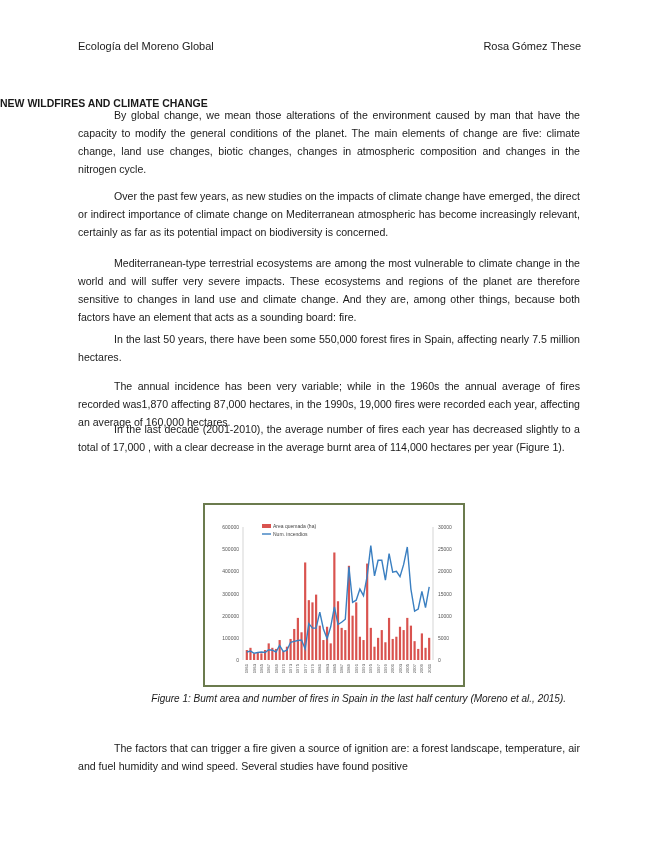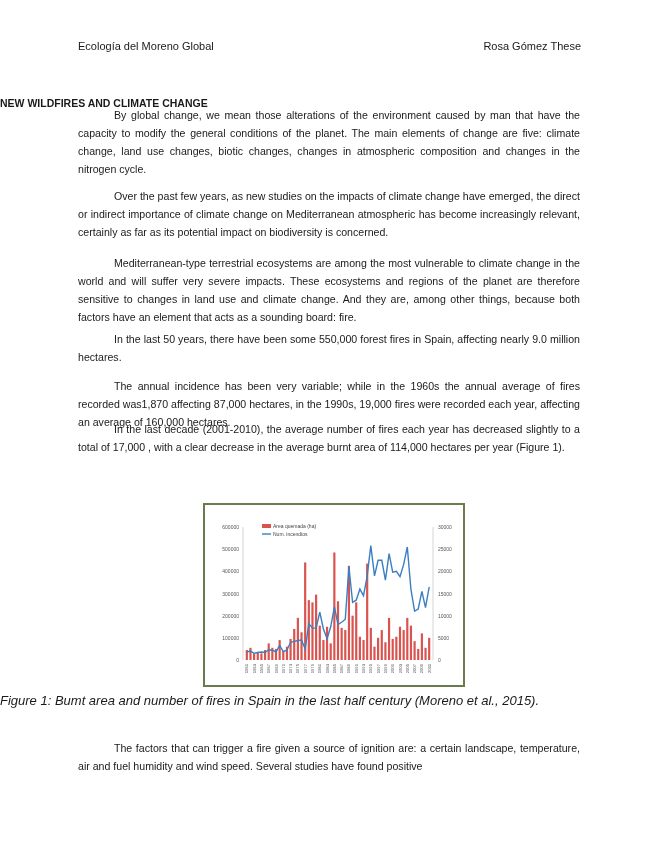--- a/index.html
+++ b/index.html
@@ -7,36 +7,36 @@
          font-family:"Liberation Sans", "DejaVu Sans", sans-serif; color:#1a1a1a; }
   .hdr { position:absolute; top:40px; font-size:11px; }
   .hdr.left { left:78px; }
   .hdr.right { right:74px; }
   .title { position:absolute; top:97px; left:0; width:655px; text-align:left;
            font-size:10.5px; font-weight:bold; }
   .para { position:absolute; left:78px; width:502px; font-size:10.6px; line-height:18px;
           text-align:justify; text-indent:36px; margin:0; }
   .figure { position:absolute; left:203px; top:503px; width:262px; height:184px;
             border:2px solid #6b7b4e; box-sizing:border-box; background:#fff; }
-  .caption { position:absolute; top:693px; left:0; width:566px; text-align:left;
-             font-size:13px; font-style:italic; }
+  .caption { position:absolute; top:693px; left:0; width:566px; text-align:right;
+             font-size:10px; font-style:italic; }
   svg text { font-family:"Liberation Sans", sans-serif; }
 </style>
 </head>
 <body>
 
 <div class="hdr left">Ecología del Moreno Global</div>
 <div class="hdr right">Rosa Gómez These</div>
 
 <div class="title">NEW WILDFIRES AND CLIMATE CHANGE</div>
 
 <p class="para" style="top:106px">By global change, we mean those alterations of the environment caused by man that have the capacity to modify the general conditions of the planet. The main elements of change are five: climate change, land use changes, biotic changes, changes in atmospheric composition and changes in the nitrogen cycle.</p>
 <p class="para" style="top:187px">Over the past few years, as new studies on the impacts of climate change have emerged, the direct or indirect importance of climate change on Mediterranean atmospheric has become increasingly relevant, certainly as far as its potential impact on biodiversity is concerned.</p>
 <p class="para" style="top:254px">Mediterranean-type terrestrial ecosystems are among the most vulnerable to climate change in the world and will suffer very severe impacts. These ecosystems and regions of the planet are therefore sensitive to changes in land use and climate change. And they are, among other things, because both factors have an element that acts as a sounding board: fire.</p>
-<p class="para" style="top:330px">In the last 50 years, there have been some 550,000 forest fires in Spain, affecting nearly 9.0 million hectares.</p>
+<p class="para" style="top:330px">In the last 50 years, there have been some 550,000 forest fires in Spain, affecting nearly 7.5 million hectares.</p>
 <p class="para" style="top:377px">The annual incidence has been very variable; while in the 1960s the annual average of fires recorded was1,870 affecting 87,000 hectares, in the 1990s, 19,000 fires were recorded each year, affecting an average of 160,000 hectares.</p>
 <p class="para" style="top:420px">In the last decade (2001-2010), the average number of fires each year has decreased slightly to a total of 17,000 , with a clear decrease in the average burnt area of 114,000 hectares per year (Figure 1).</p>
 
 <div class="figure">
   <svg id="chart" width="258" height="180" viewBox="0 0 258 180">
       <line x1="38" y1="22" x2="38" y2="155" stroke="#bbb" stroke-width="0.6"></line>
       <line x1="228" y1="22" x2="228" y2="155" stroke="#bbb" stroke-width="0.6"></line>
       <text x="34" y="157" font-size="5" fill="#555" text-anchor="end">0</text>
       <text x="34" y="134.83333333333334" font-size="5" fill="#555" text-anchor="end">100000</text>
       <text x="34" y="112.66666666666667" font-size="5" fill="#555" text-anchor="end">200000</text>
@@ -131,13 +131,13 @@
       <text x="225.67647058823528" y="159" font-size="4.2" fill="#555" text-anchor="end" transform="rotate(-90 225.67647058823528 159)">2011</text>
       <rect x="57" y="19" width="9" height="4" fill="#d9534f"></rect>
       <text x="68" y="23" font-size="5" fill="#444">Area quemada (ha)</text>
       <line x1="57" y1="29" x2="66" y2="29" stroke="#3a7fc1" stroke-width="1.4"></line>
       <text x="68" y="31" font-size="5" fill="#444">Num. incendios</text>
     </svg>
 </div>
 
 <div class="caption">Figure 1: Bumt area and number of fires in Spain in the last half century (Moreno et al., 2015).</div>
 
-<p class="para" style="top:739px">The factors that can trigger a fire given a source of ignition are: a certain landscape, temperature, air and fuel humidity and wind speed. Several studies have found positive</p>
+<p class="para" style="top:739px">The factors that can trigger a fire given a source of ignition are: a forest landscape, temperature, air and fuel humidity and wind speed. Several studies have found positive</p>
 
 </body></html>

